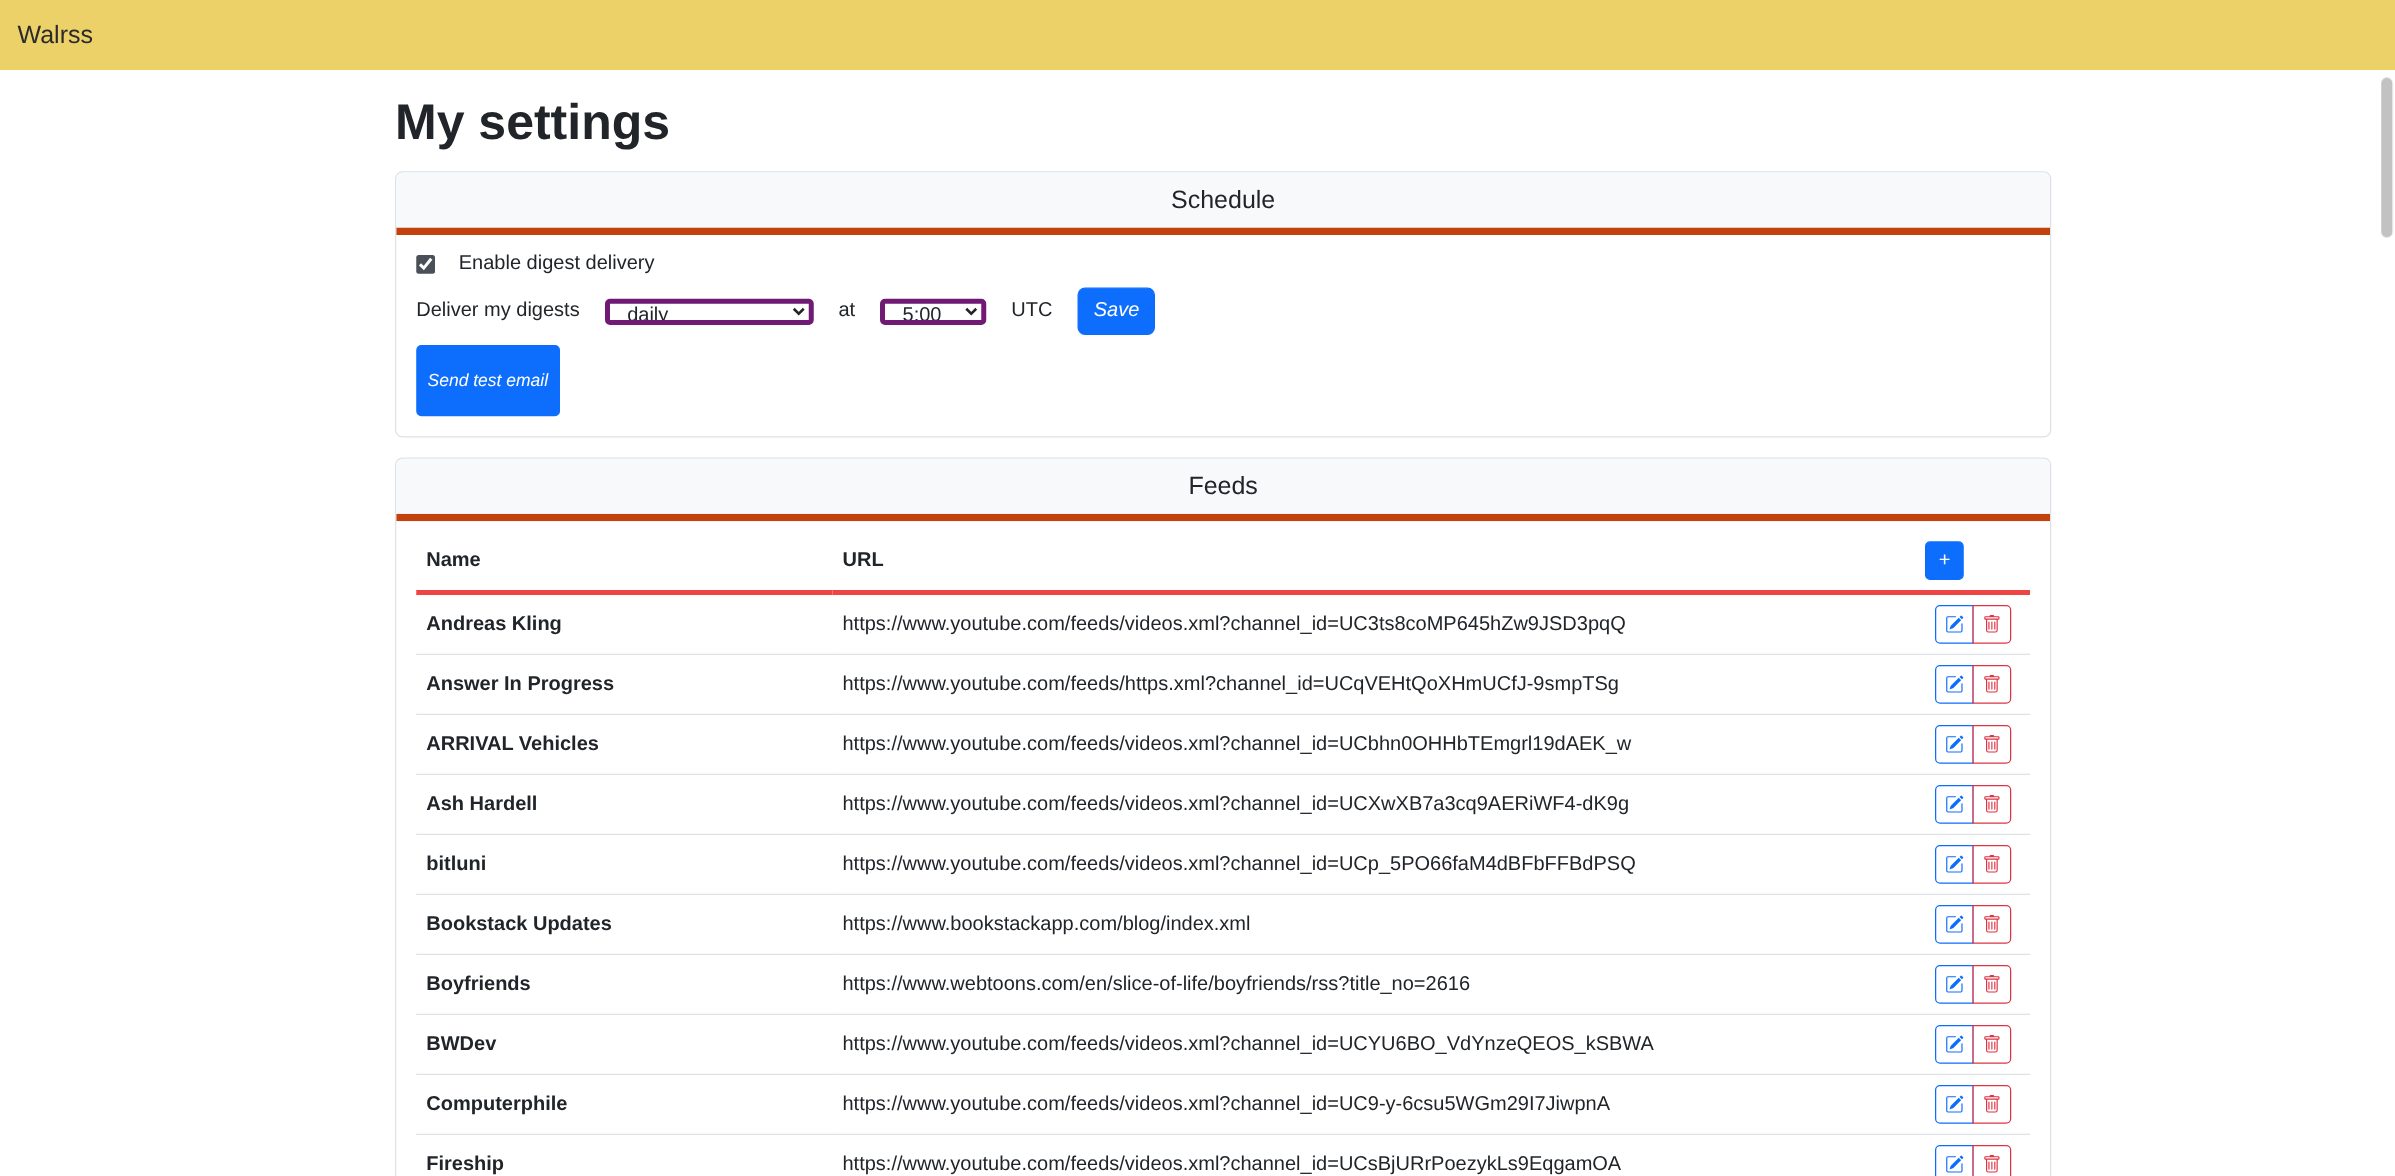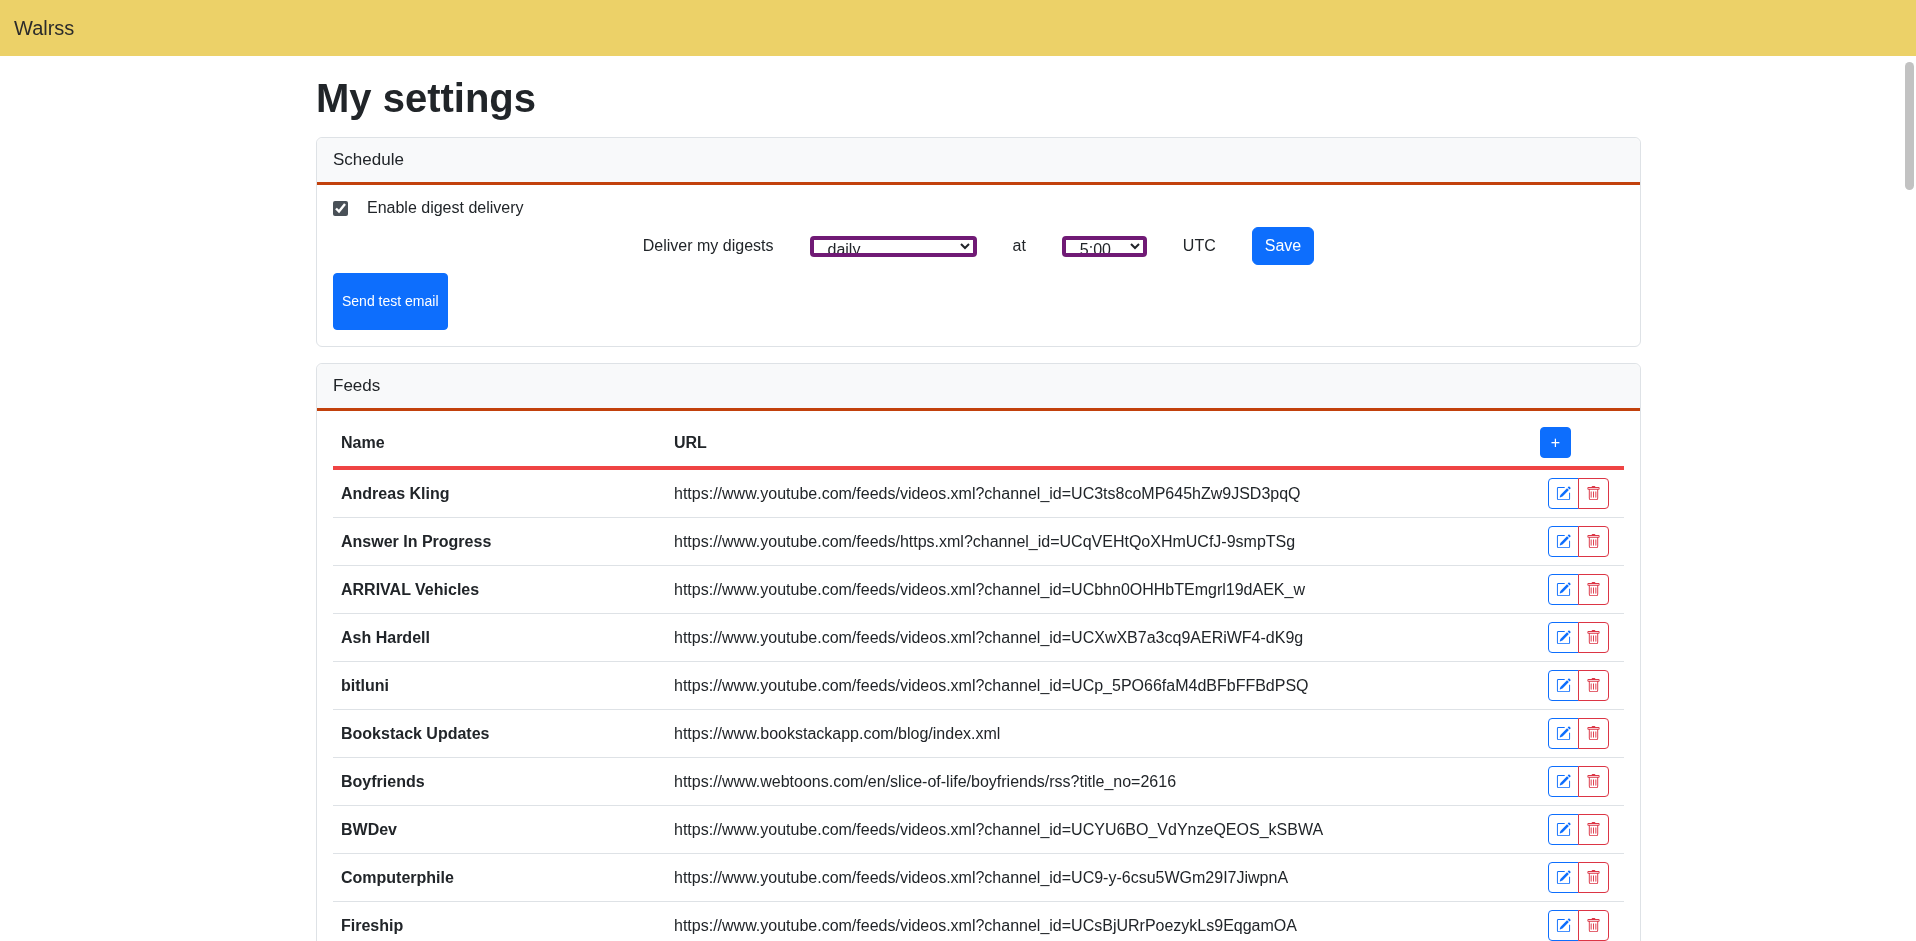--- a/index.html
+++ b/index.html
@@ -40,66 +40,67 @@
 
   
   .card {
     border: 1px solid #dee2e6;
     border-radius: 6px;
     background: #fff;
     margin-bottom: 16px;
   }
   .card-header {
     background: #f8f9fa;
-    border-bottom: 3px solid #c2410c;
+    border-bottom: 6px solid #c2410c;
     border-radius: 6px 6px 0 0;
     padding: 10px 16px;
-    font-size: 17px;
+    font-size: 20px;
     line-height: 24px;
+    text-align: center;
   }
   .card-body { padding: 14px 16px 16px 16px; }
   .card-body.feeds-body { padding: 8px 16px 16px 16px; }
 
   
   .check-row {
     display: flex;
     align-items: center;
     gap: 19px;
     margin-bottom: 10px;
   }
   .check-row input[type="checkbox"] {
     width: 15px;
     height: 15px;
     accent-color: #495057;
   }
   .controls-row {
     display: flex;
     align-items: center;
-    column-gap: 36px;
-    justify-content: center;
+    column-gap: 20px;
   }
   select.sel {
     height: 21px;
     font-size: 16px;
     font-family: inherit;
     color: #212529;
     background: #fff;
     border: 4px solid #701a75;
     border-radius: 4px;
     padding: 0 8px 0 10px;
   }
   .sel-freq { min-width: 167px; }
   .sel-time { min-width: 85px; }
 
   .btn {
     display: inline-flex;
     align-items: center;
     justify-content: center;
     font-family: inherit;
     cursor: pointer;
+    font-style: italic;
   }
   .btn-primary {
     background: #0d6efd;
     border: 1px solid #0d6efd;
     color: #fff;
     font-size: 16px;
     padding: 6px 12px;
     border-radius: 6px;
     line-height: 24px;
   }

